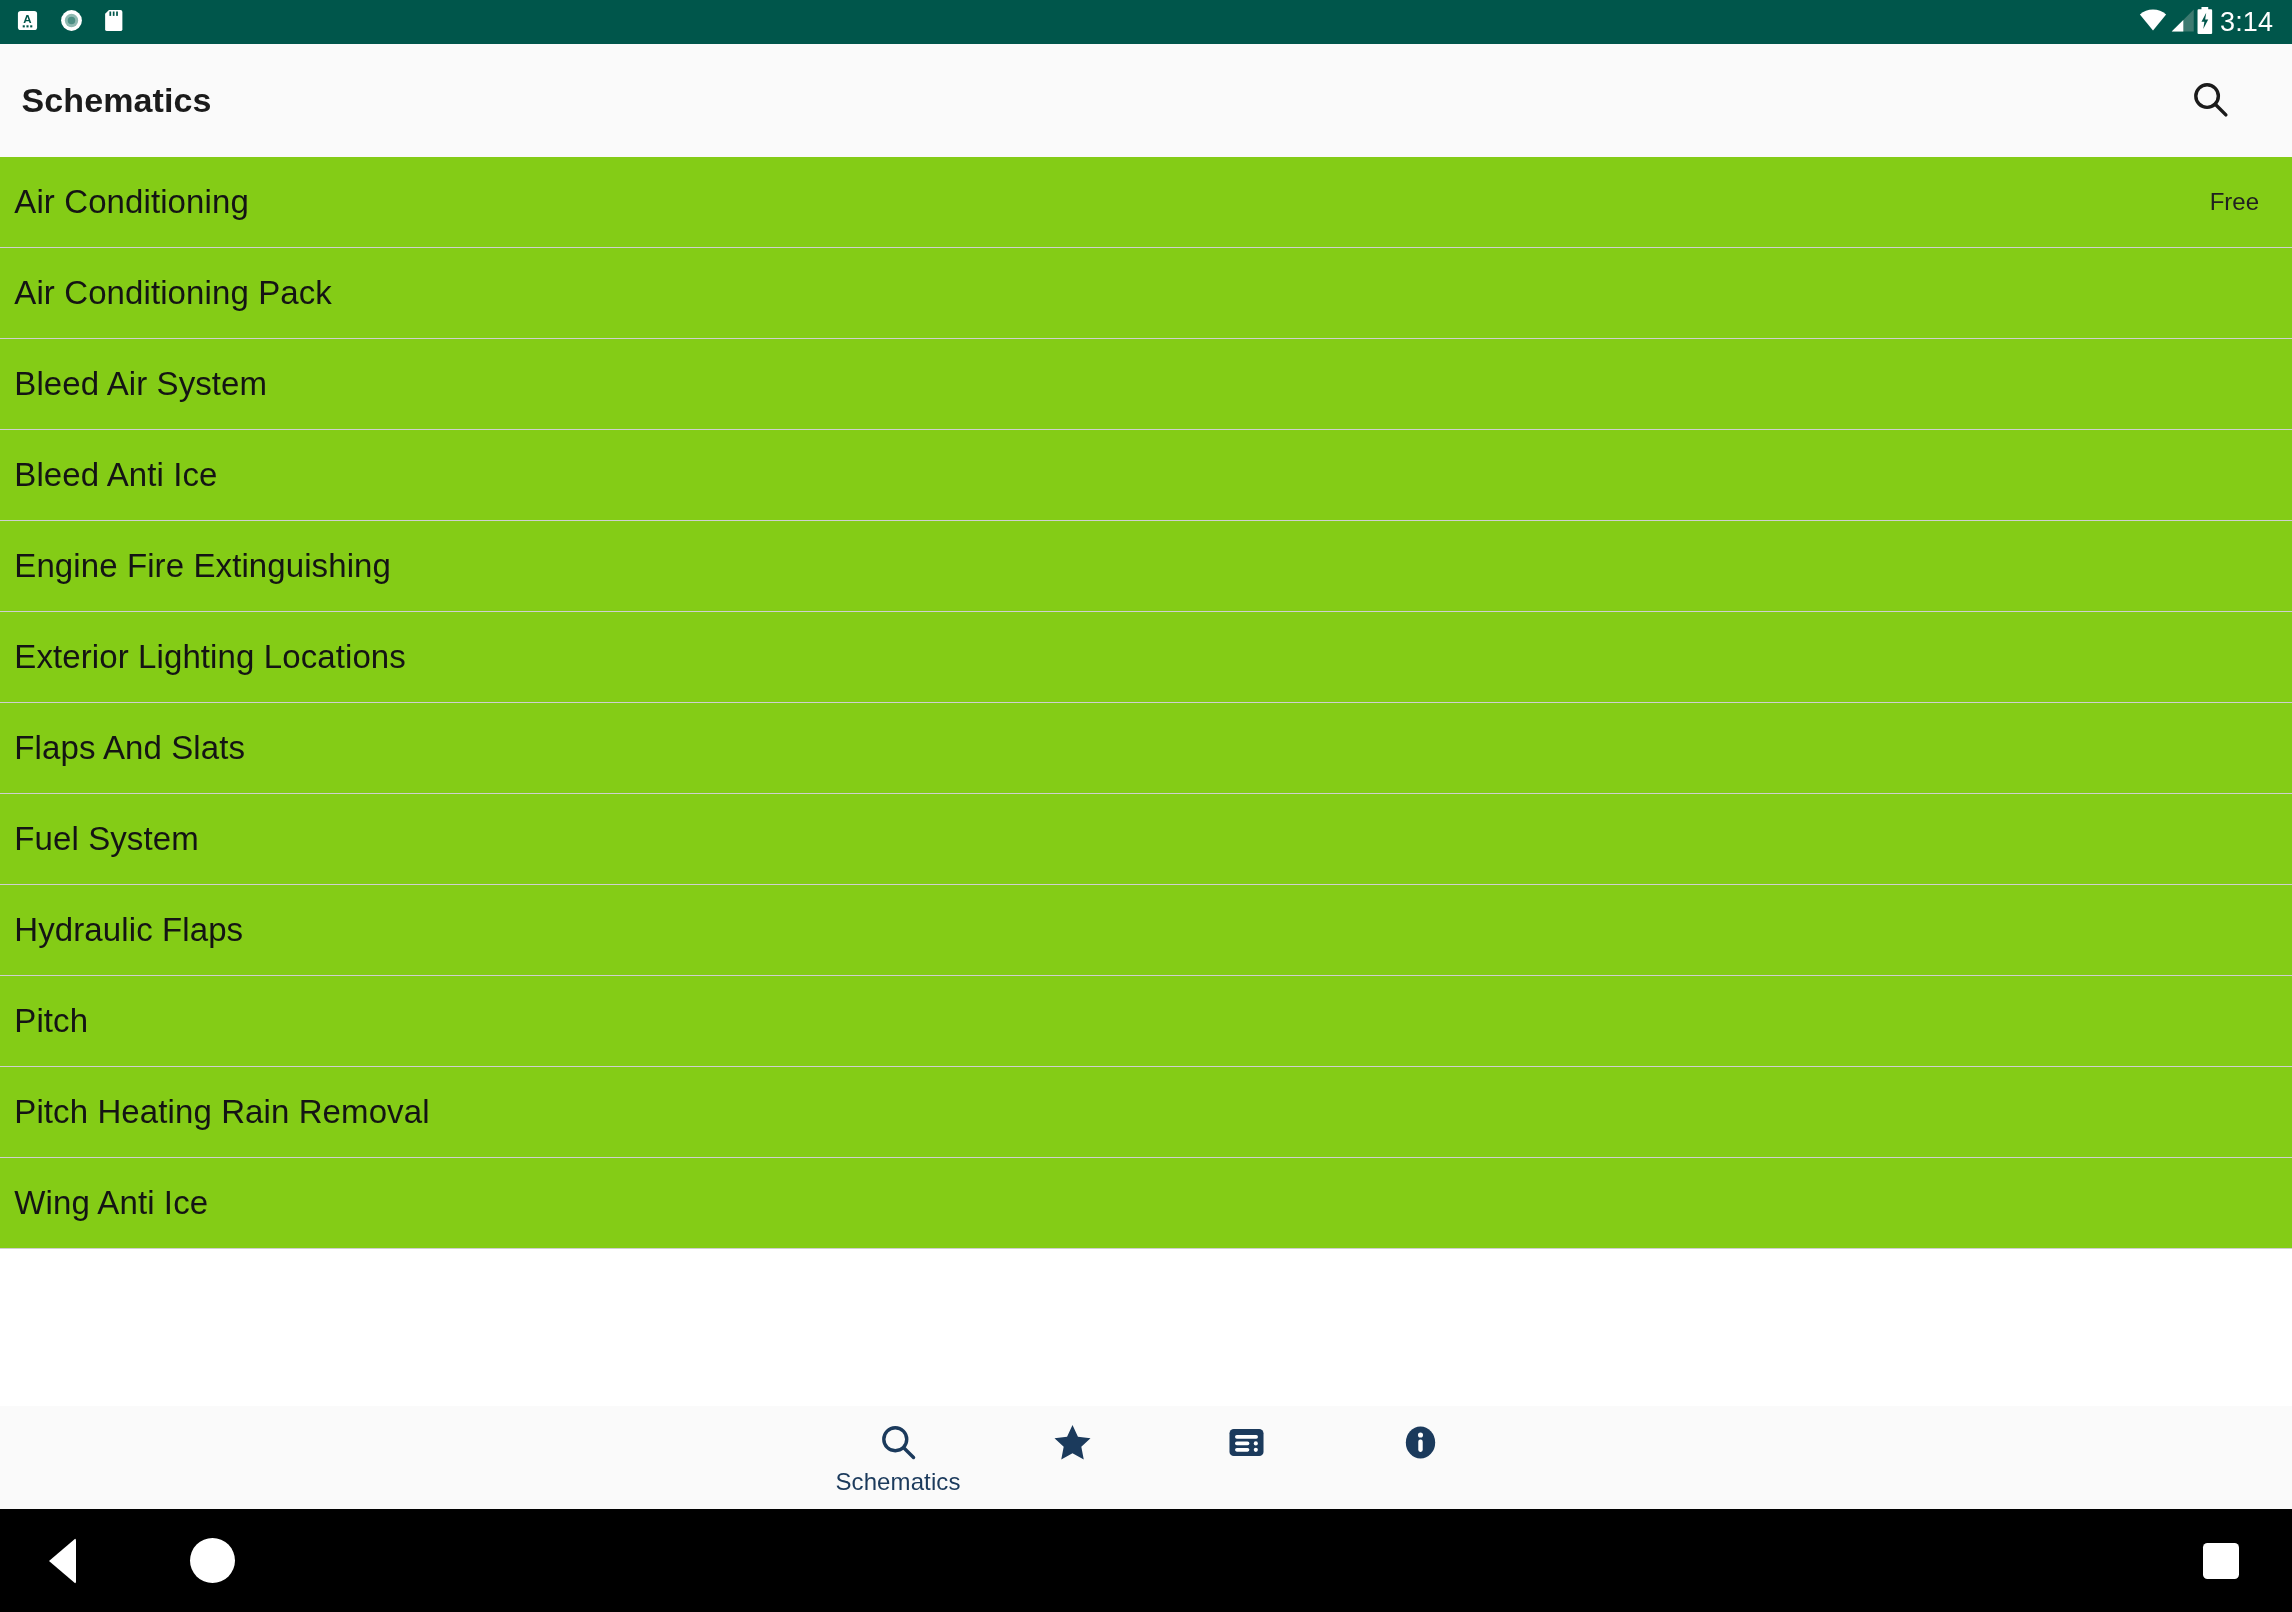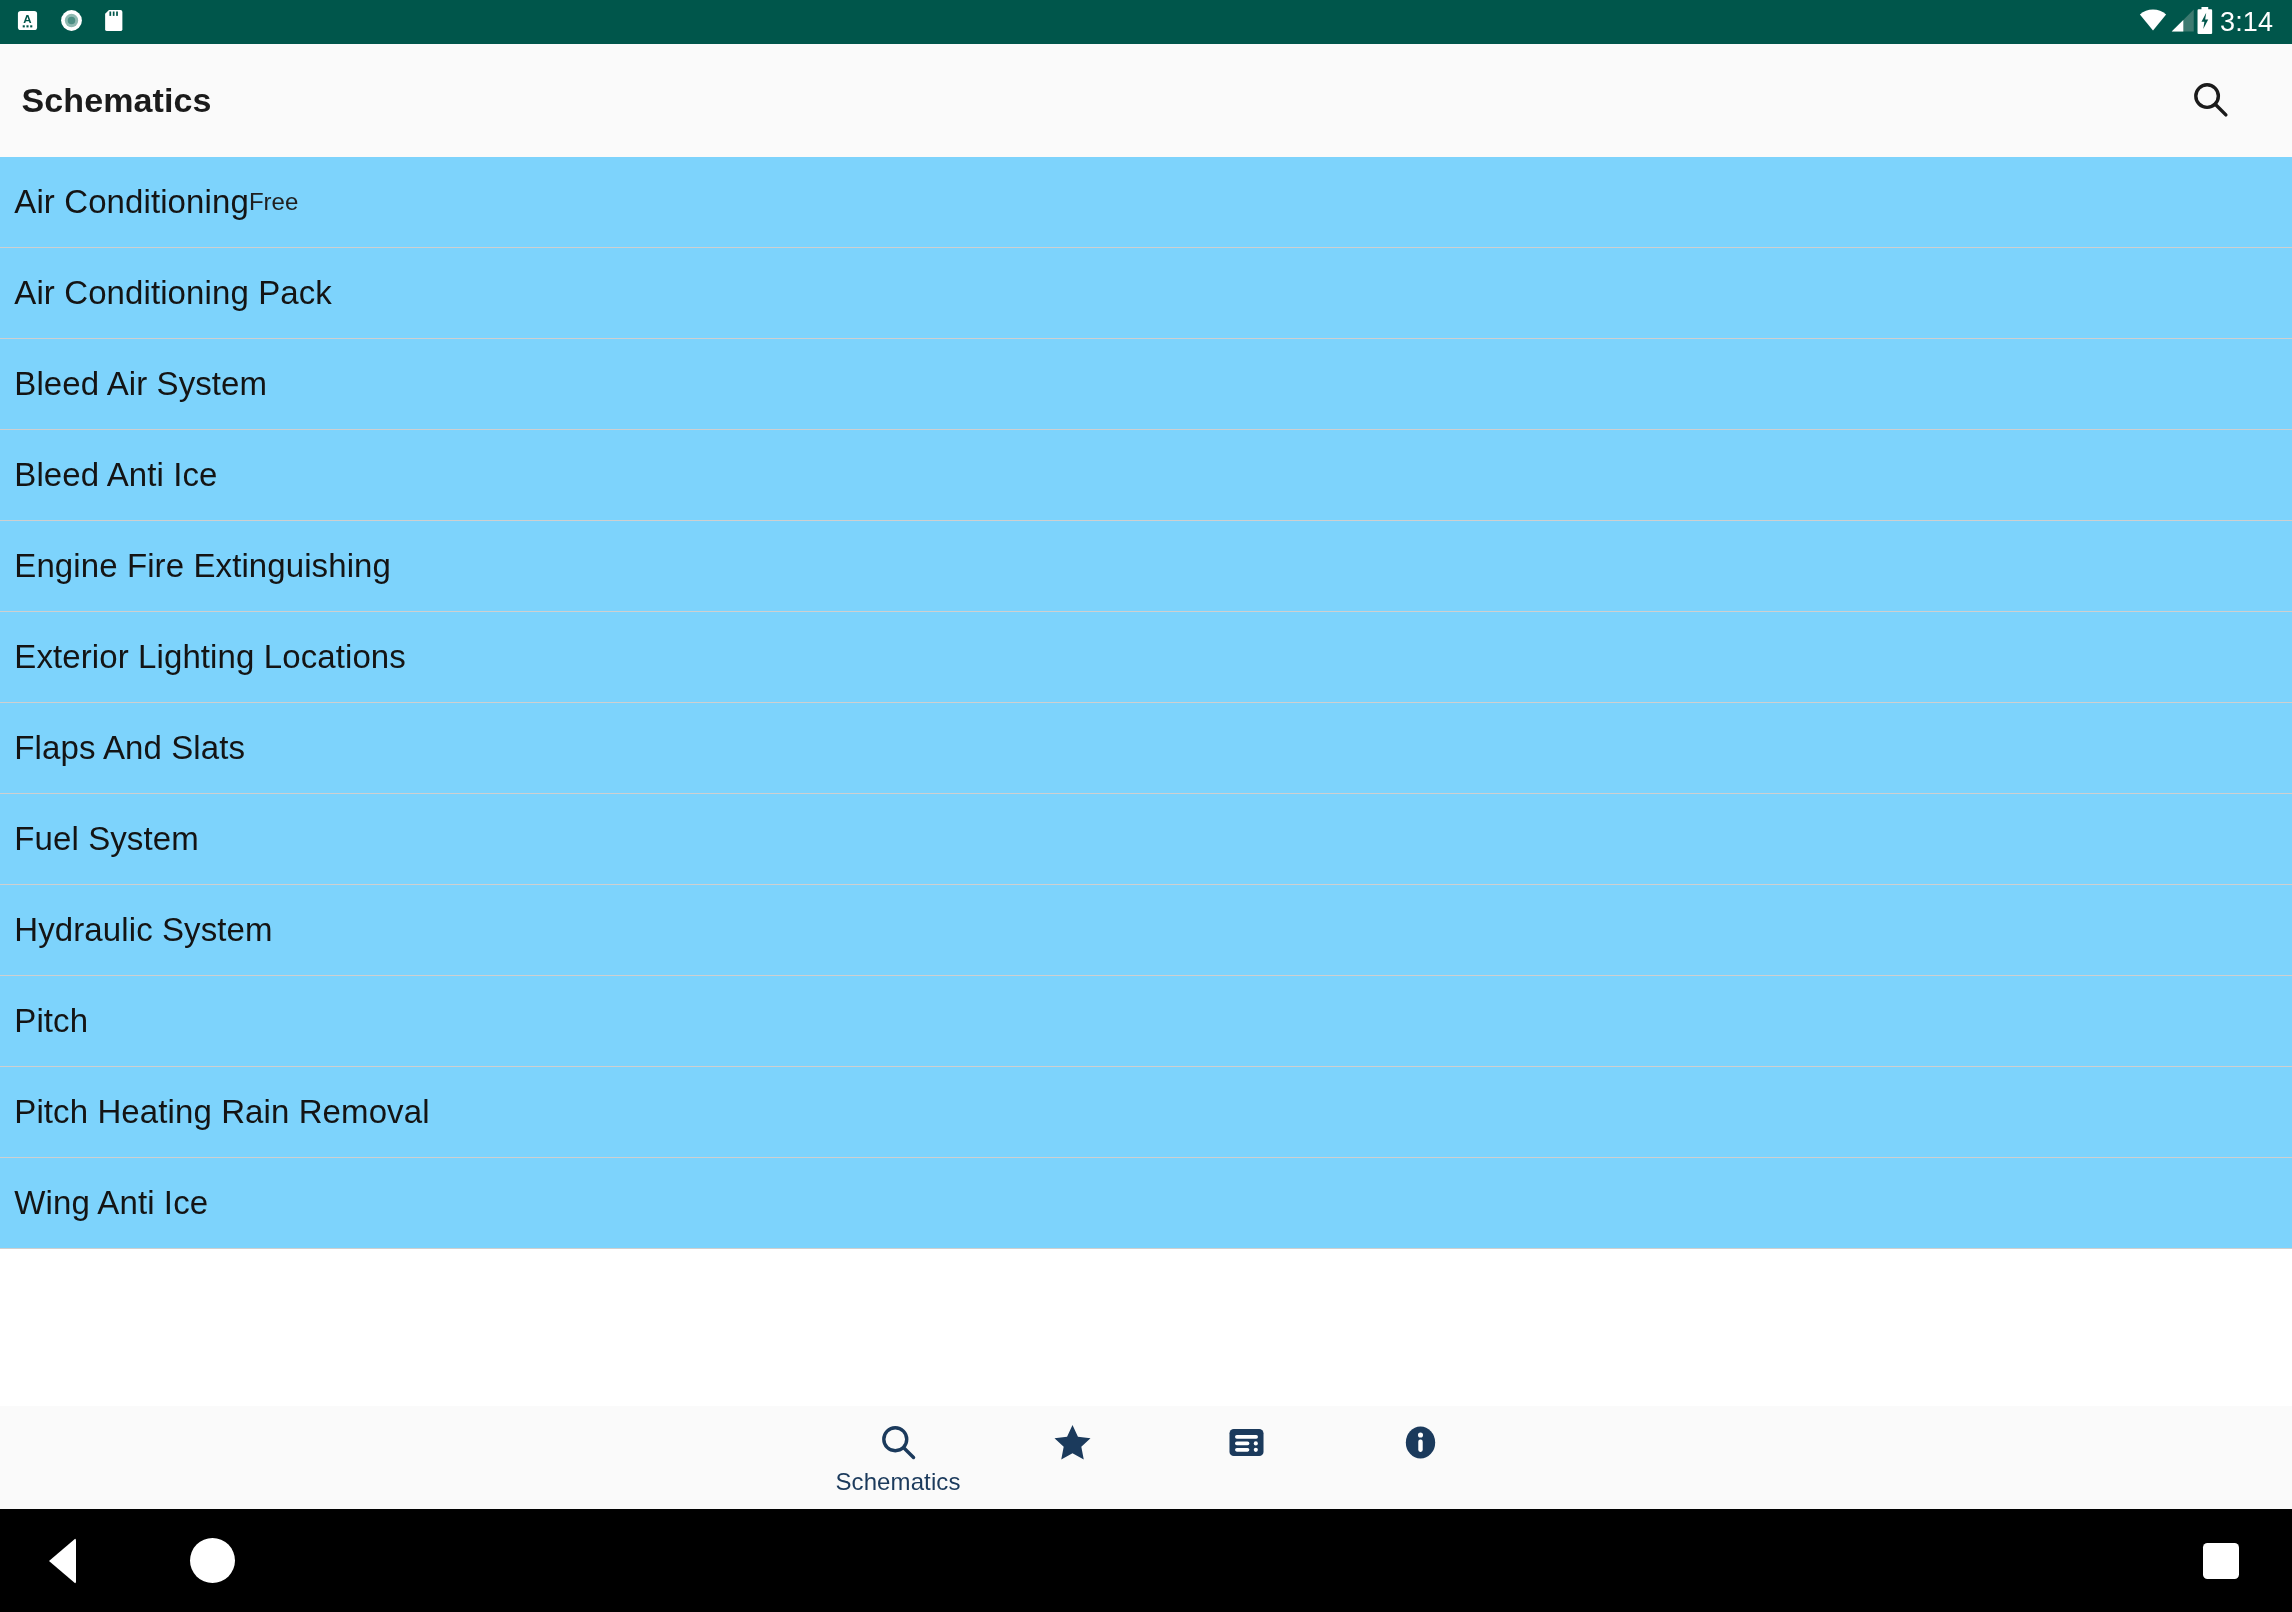--- a/index.html
+++ b/index.html
@@ -37,24 +37,24 @@
   }
   .appbar-action { display:flex; align-items:center; justify-content:center; width:54px; height:54px; }
 
   
   .list {
     position:absolute; top:157px; left:0; width:2293px;
     height:1352px; background:#ffffff; overflow:hidden;
   }
   .list-row {
     position:relative; height:91px; width:2293px;
-    display:flex; align-items:center; 
+    display:flex; align-items:center; justify-content:space-between;
     padding:0 34px 0 14.3px;
     border-bottom:1.8px solid #cfcfcf;
-    background:#7dd3fc;
+    background:#84cc16;
   }
   .row-label {
     font-size:33px; font-weight:400; color:#141414; letter-spacing:0.1px;
   }
   .row-badge {
     font-size:24px; font-weight:400; color:#202020;
   }
 
   
   .bottomnav {
@@ -189,21 +189,21 @@
       </div>
       <div class="list-row">
         <span class="row-label">Flaps And Slats</span>
         <span class="row-badge"></span>
       </div>
       <div class="list-row">
         <span class="row-label">Fuel System</span>
         <span class="row-badge"></span>
       </div>
       <div class="list-row">
-        <span class="row-label">Hydraulic System</span>
+        <span class="row-label">Hydraulic Flaps</span>
         <span class="row-badge"></span>
       </div>
       <div class="list-row">
         <span class="row-label">Pitch</span>
         <span class="row-badge"></span>
       </div>
       <div class="list-row">
         <span class="row-label">Pitch Heating Rain Removal</span>
         <span class="row-badge"></span>
       </div>

